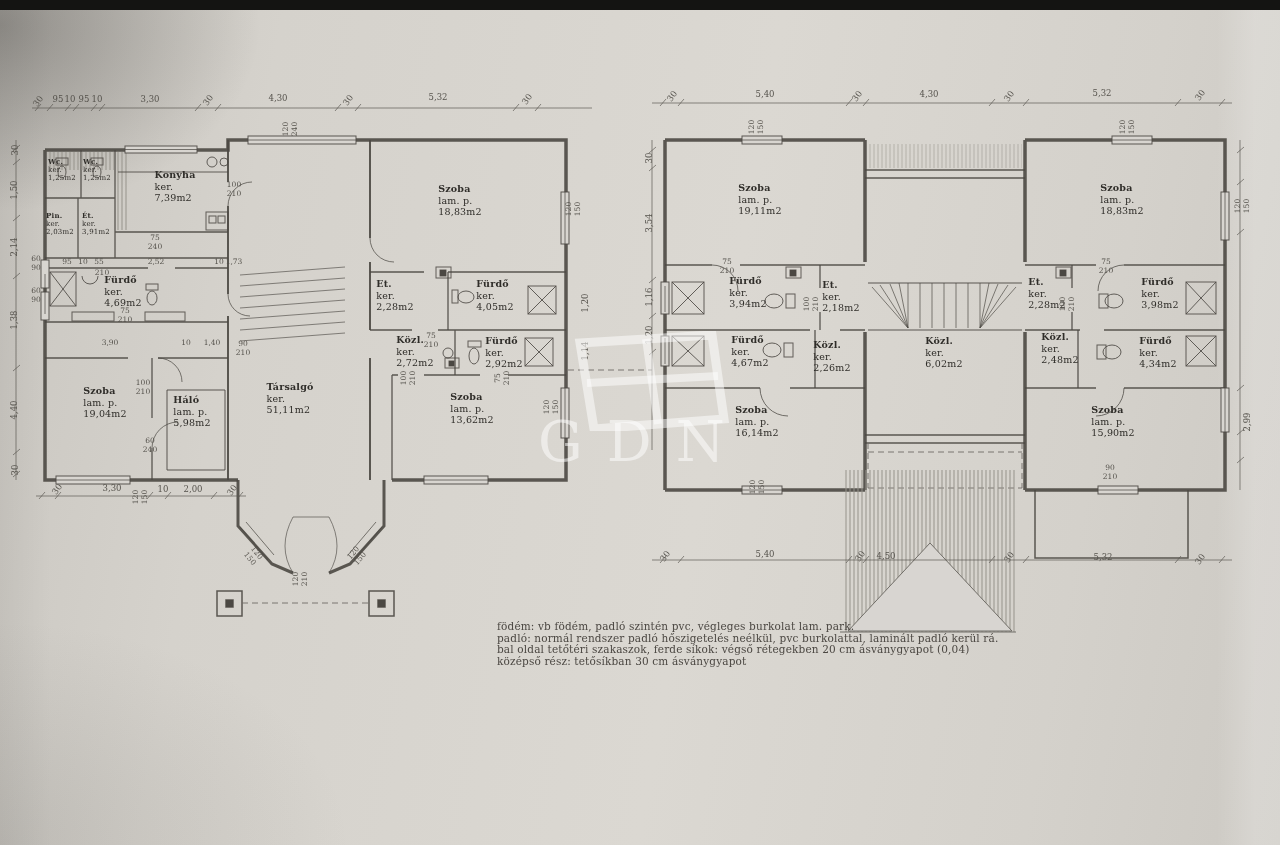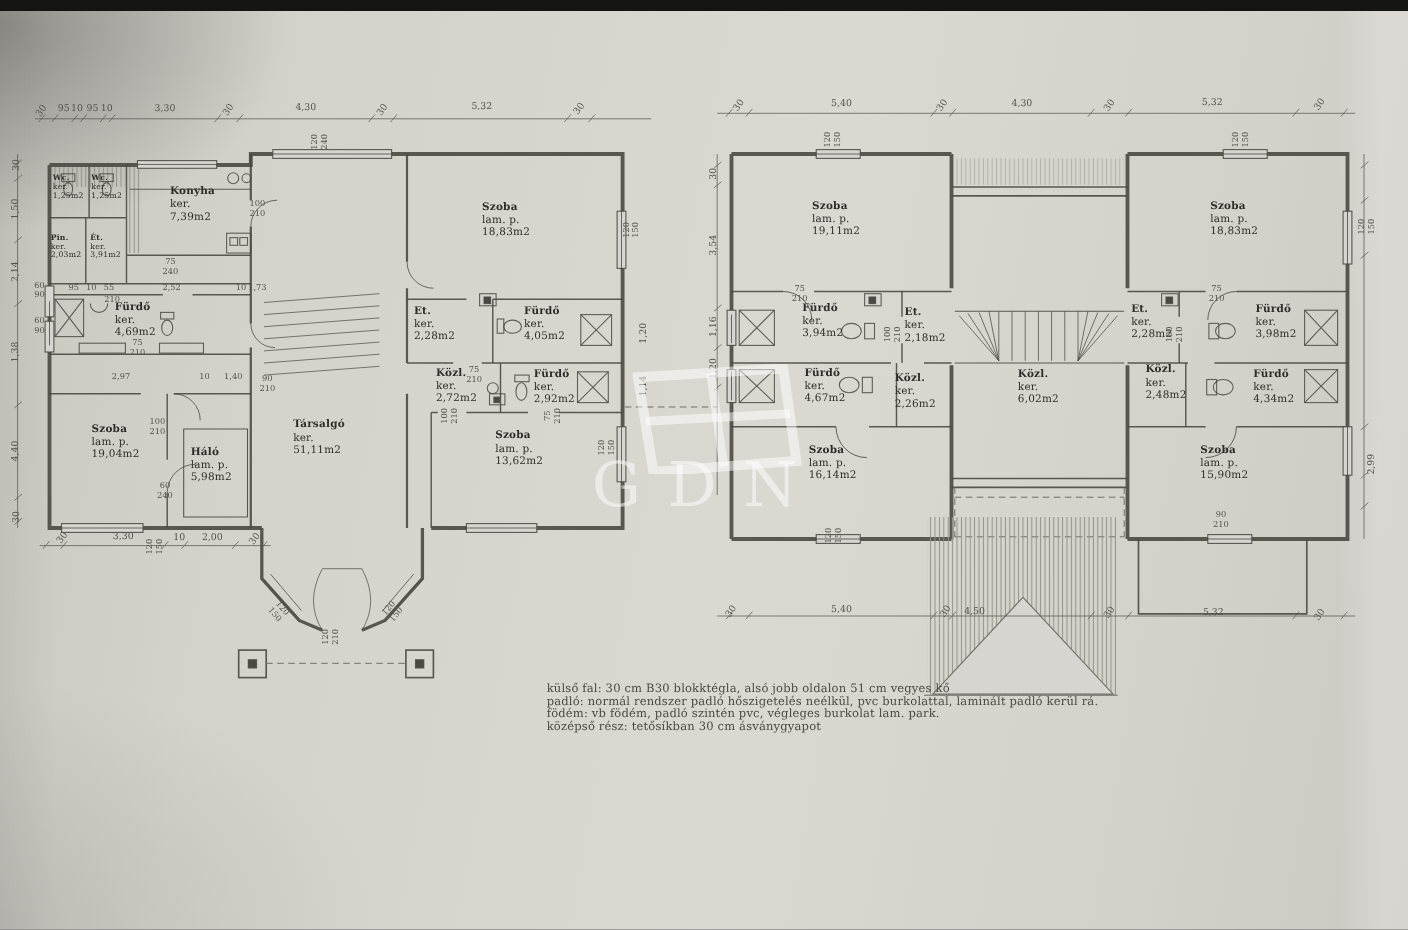--- a/index.html
+++ b/index.html
@@ -247,21 +247,21 @@
     <div class="r" style="left:123px;top:291px">
         <div class="nm">Fürdő</div>
         <div>ker.</div>
         <div>4,69m2</div>
       </div>
     <div class="r" style="left:105px;top:402px">
         <div class="nm">Szoba</div>
         <div>lam. p.</div>
         <div>19,04m2</div>
       </div>
-    <div class="r" style="left:192px;top:423px">
+    <div class="r" style="left:192px;top:411px">
         <div class="nm">Háló</div>
         <div>lam. p.</div>
         <div>5,98m2</div>
       </div>
     <div class="r" style="left:290px;top:398px">
         <div class="nm">Társalgó</div>
         <div>ker.</div>
         <div>51,11m2</div>
       </div>
     <div class="r" style="left:395px;top:295px">
@@ -322,21 +322,21 @@
     <span class="d v" style="left:585px;top:303px">1,20</span>
     <span class="d v" style="left:585px;top:351px">1,14</span>
 
     <span class="d" style="left:67px;top:261px;font-size:7.5px">95</span>
     <span class="d" style="left:83px;top:261px;font-size:7.5px">10</span>
     <span class="d" style="left:99px;top:261px;font-size:7.5px">55</span>
     <span class="d" style="left:156px;top:261px;font-size:7.5px">2,52</span>
     <span class="d" style="left:219px;top:261px;font-size:7.5px">10</span>
     <span class="d" style="left:234px;top:261px;font-size:7.5px">1,73</span>
     <span class="d" style="left:102px;top:272px;font-size:7.5px">210</span>
-    <span class="d" style="left:110px;top:342px;font-size:7.5px">2,97</span>
+    <span class="d" style="left:110px;top:342px;font-size:7.5px">3,90</span>
     <span class="d" style="left:186px;top:342px;font-size:7.5px">10</span>
     <span class="d" style="left:212px;top:342px;font-size:7.5px">1,40</span>
 
     <span class="t" style="left:234px;top:190px">100
 210</span>
     <span class="t" style="left:125px;top:316px">75
 210</span>
     <span class="t" style="left:243px;top:349px">90
 210</span>
     <span class="t" style="left:143px;top:388px">100
@@ -474,23 +474,23 @@
 150</span>
     <span class="t r90" style="left:757px;top:127px">120
 150</span>
     <span class="t r90" style="left:1128px;top:127px">120
 150</span>
     <span class="t r90" style="left:1243px;top:206px">120
 150</span>
   </div>
 
   <div class="notes">
-    <div class="nl">külső fal: 30 cm B30 blokktégla, alsó jobb oldalon 51 cm vegyes kő</div>
+    <div class="nl">födém: vb födém, padló szintén pvc, végleges burkolat lam. park.</div>
     <div class="nl">padló: normál rendszer padló hőszigetelés neélkül, pvc burkolattal, laminált padló kerül rá.</div>
-    <div class="nl">födém: vb födém, padló szintén pvc, végleges burkolat lam. park.</div>
+    <div class="nl">bal oldal tetőtéri szakaszok, ferde síkok: végső rétegekben 20 cm ásványgyapot (0,04)</div>
     <div class="nl">középső rész: tetősíkban 30 cm ásványgyapot</div>
   </div>
 
   <div class="wm">
     <svg width="200" height="100" style="position:absolute;left:30px;top:0">
       <g stroke="rgba(255,255,255,0.5)" fill="none">
         <path d="M18,12 L150,4 L162,88 L32,98 Z" stroke-width="9"></path>
         <path d="M84,8 L96,93" stroke-width="8"></path>
         <path d="M25,52 L156,45" stroke-width="8"></path>
       </g>

